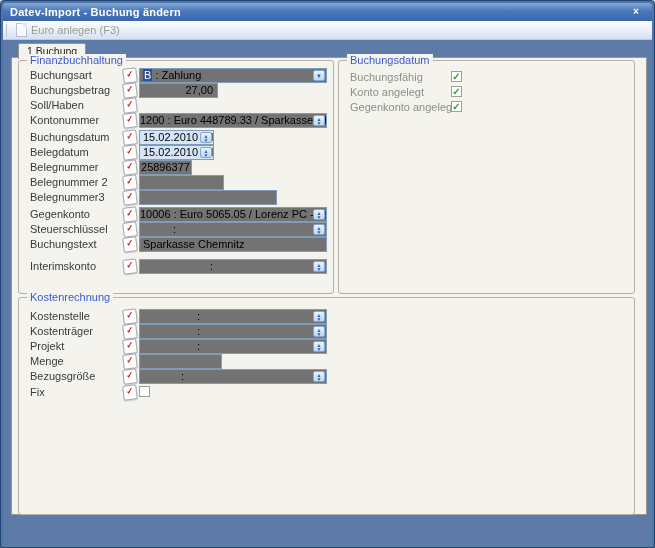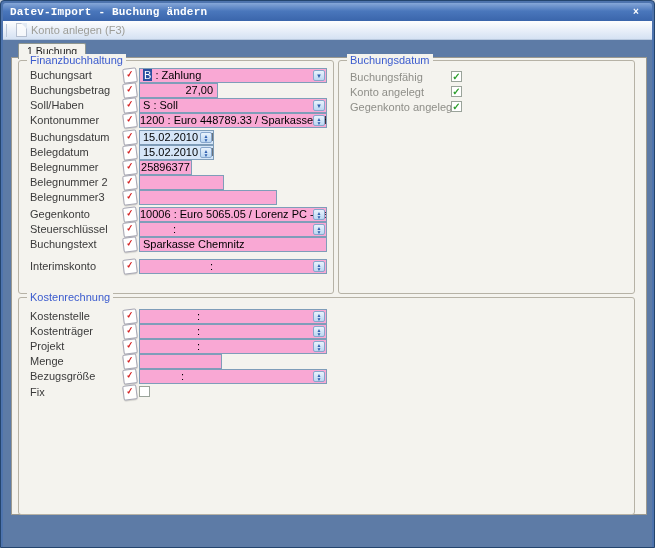--- a/index.html
+++ b/index.html
@@ -2,21 +2,21 @@
 <html><head>
 <meta charset="utf-8">
 <style>
   html,body{margin:0;padding:0;background:#cfd5de;font-family:"Liberation Sans",sans-serif;}
   #window{position:relative;width:655px;height:548px;background:#4e74ae;border:1px solid #24456e;
           box-sizing:border-box;border-radius:4px 4px 0 0;overflow:hidden;}
   
   .titlebar{position:absolute;left:2px;right:2px;top:2px;height:18px;
             background:linear-gradient(to bottom,#86a7d8 0%,#4a77bc 45%,#3a65ab 100%);
             border-radius:3px 3px 0 0;display:flex;align-items:center;}
-  .title-text{color:#ffffff;font-size:11px;font-weight:bold;padding-left:7px;letter-spacing:.2px;font-family:Liberation Mono, monospace;}
+  .title-text{color:#ffffff;font-size:11px;font-weight:bold;padding-left:7px;letter-spacing:.2px;}
   .close-btn{position:absolute;right:9px;top:2px;width:14px;height:13px;color:#fff;
              font-size:10px;font-weight:bold;text-align:center;line-height:13px;cursor:default;}
   
   .toolbar{position:absolute;left:2px;right:2px;top:20px;height:18px;
            background:linear-gradient(to bottom,#fefefe 0%,#e7eef8 55%,#d5e2f3 100%);
            border-bottom:1px solid #b9c9de;display:flex;align-items:center;font-size:11px;}
   .tb-btn{display:flex;align-items:center;gap:4px;padding:0 6px;height:16px;color:#2b2b2b;}
   .tb-btn.disabled{color:#9d9d97;}
   .tb-sep{width:1px;height:13px;background:#b9c6d8;margin:0 3px;}
   .icon-save{width:12px;height:11px;background:#7490be;border:1px solid #47618d;border-radius:1px;position:relative;flex:none;}
@@ -40,21 +40,21 @@
   #gbox-fin{left:17px;top:59px;width:314px;height:232px;}
   #gbox-status{left:337px;top:59px;width:295px;height:232px;}
   #gbox-kosten{left:17px;top:296px;width:615px;height:216px;}
   
   .row{position:absolute;left:0;right:18px;height:15px;}
   .lbl{position:absolute;left:11px;top:1px;font-size:11px;color:#3a3a3a;white-space:nowrap;}
   .lbl.dim{color:#8e8e88;}
   .edit-ic{position:absolute;left:104px;top:0;width:12px;height:13px;background:#fff;border:1px solid #a7a7b4;
            border-radius:2px;transform:rotate(-7deg);color:#d42020;font-size:9px;font-weight:bold;
            line-height:11px;text-align:center;box-shadow:0 1px 1px rgba(0,0,0,.15);}
-  .tf{position:absolute;left:120px;top:0;height:15px;background:#f9a8d4;border:1px solid #7f9db9;
+  .tf{position:absolute;left:120px;top:0;height:15px;background:#737373;border:1px solid #7f9db9;
       box-sizing:border-box;font-size:11px;line-height:13px;color:#000;white-space:nowrap;overflow:hidden;}
   .ta-r{text-align:right;padding-right:4px;}
   .ta-c{text-align:center;}
   .ta-l{text-align:left;padding-left:3px;}
   .wide{width:188px;}
   .btn{position:absolute;right:1px;top:0;width:12px;height:11px;margin-top:1px;
        background:linear-gradient(to bottom,#e9f2fc,#bcd7f2);border:1px solid #87a7cd;border-radius:2px;
        color:#2f5fae;display:flex;flex-direction:column;align-items:center;justify-content:center;box-sizing:border-box;}
   .btn .dd{font-size:6px;line-height:6px;}
   .btn .su,.btn .sd{font-size:5px;line-height:4px;}
@@ -71,21 +71,21 @@
 
   <div class="titlebar">
     <span class="title-text">Datev-Import - Buchung ändern</span>
     <span class="close-btn">×</span>
   </div>
 
   <div class="toolbar">
     <div class="tb-sep"></div>
     <div class="tb-btn disabled">
       <span class="icon-page"></span>
-      <span>Konto anlegen (F3)</span>
+      <span>Euro anlegen (F3)</span>
     </div>
   </div>
 
   <div class="client">
     
   </div>
 
   <div class="tab">1 Buchung</div>
   <div class="panel"></div>
 
@@ -105,26 +105,20 @@
 
     <div class="row" style="top:22px">
       <span class="lbl">Buchungsbetrag</span>
       <span class="edit-ic">✓</span>
       <div class="tf ta-r" style="width:79px">27,00</div>
     </div>
 
     <div class="row" style="top:37px">
       <span class="lbl">Soll/Haben</span>
       <span class="edit-ic">✓</span>
-      <div class="tf wide ta-l">
-        <span>S : Soll</span>
-        <span class="btn">
-            <span class="dd">▼</span>
-          </span>
-      </div>
     </div>
 
     <div class="row" style="top:52px">
       <span class="lbl">Kontonummer</span>
       <span class="edit-ic">✓</span>
       <div class="tf wide ta-c" style="padding-right:13px">
         <span>1200 : Euro 448789.33 / Sparkasse Chemnitz</span>
         <span class="btn">
             <span class="su">▲</span>
             <span class="sd">▼</span>

